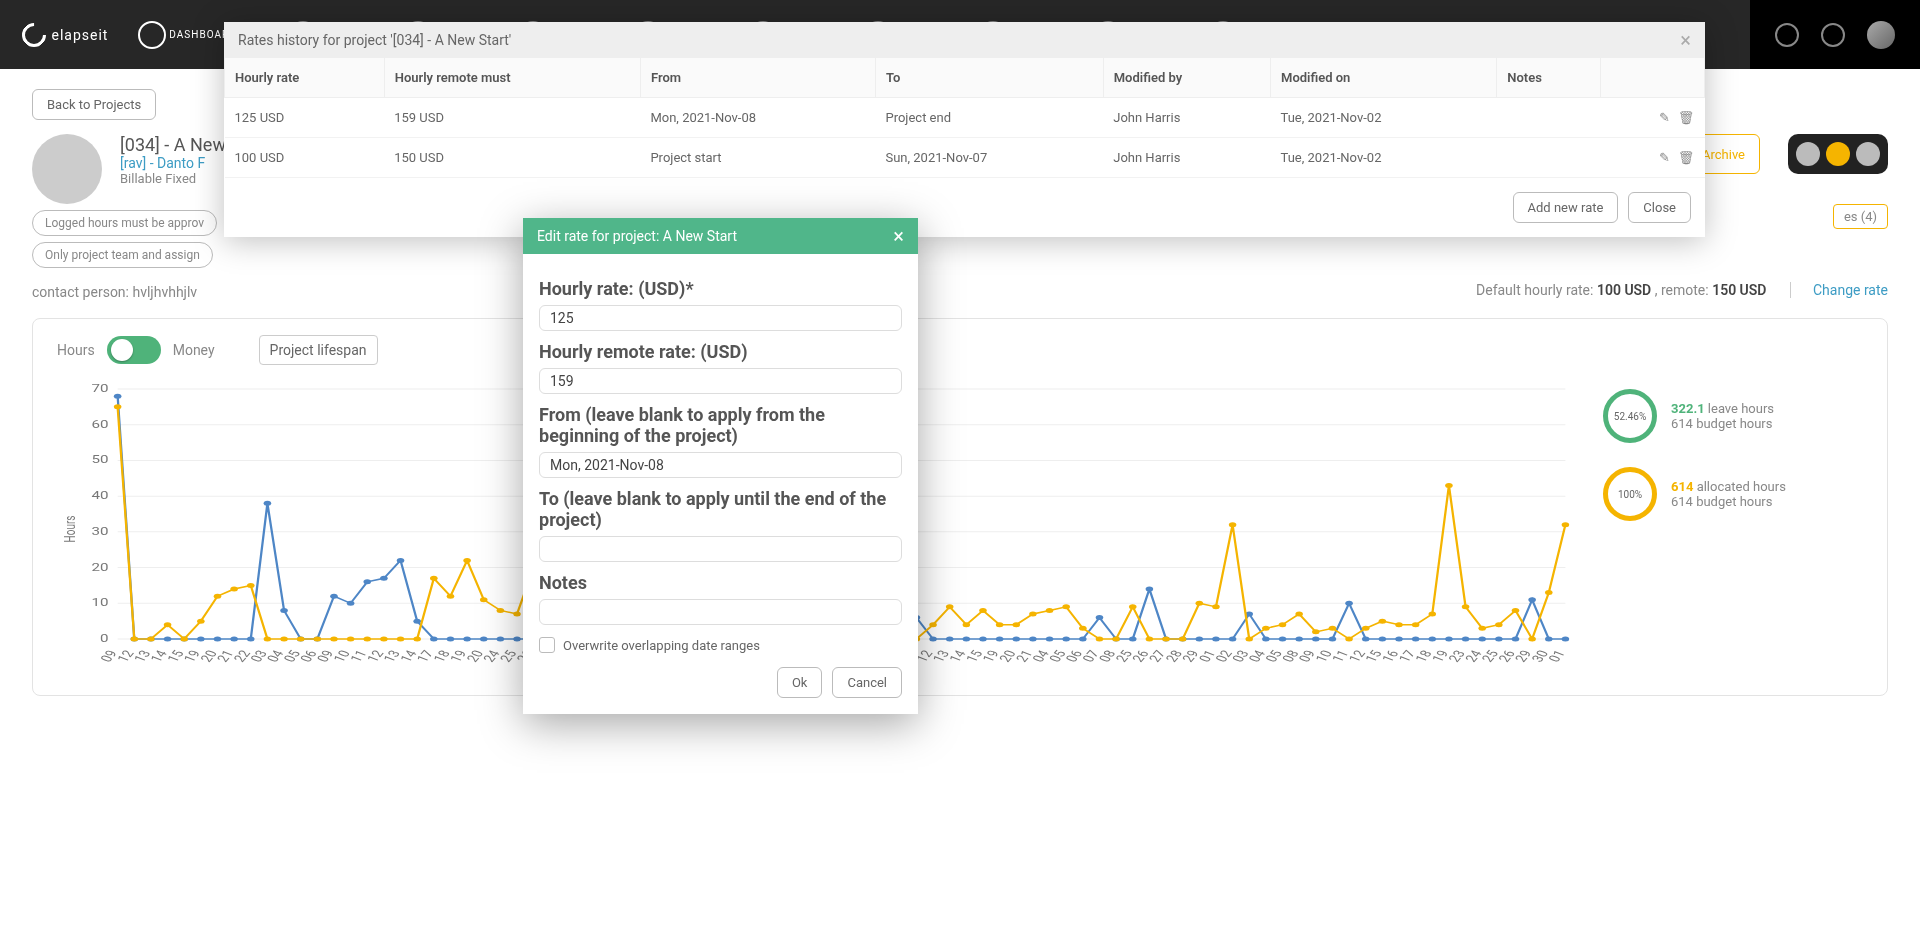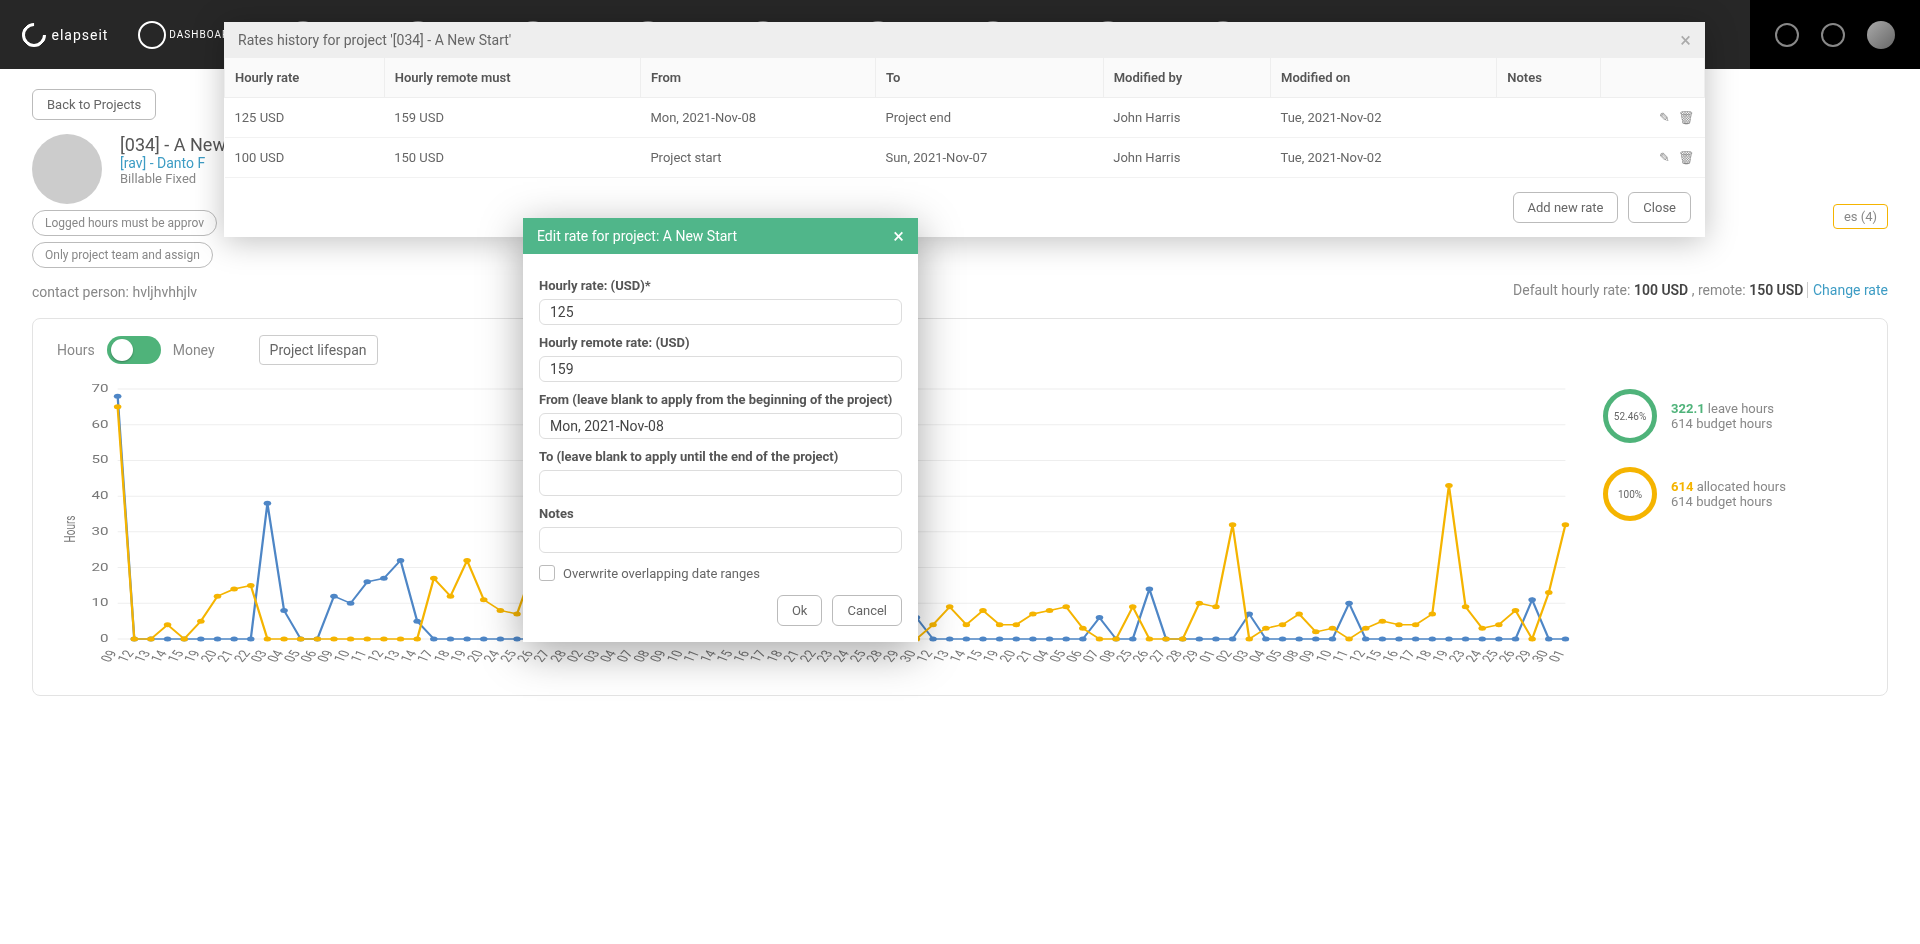--- a/index.html
+++ b/index.html
@@ -30,21 +30,21 @@
 .proj-sub { color:#888; font-size:13px; }
 .head-actions { display:flex; gap:10px; }
 .lights { display:flex; gap:6px; background:#222; border-radius:10px; padding:8px; margin-left:18px; }
 .light { width:24px; height:24px; border-radius:50%; background:#bbb; }
 .light.y { background:#f5b400; }
 .chip { display:inline-block; padding:5px 12px; border:1px solid #bbb; border-radius:16px; color:#888; font-size:12px; margin:6px 6px 0 0; }
 .milestones { float:right; border:1px solid #f5b400; color:#888; padding:4px 10px; border-radius:4px; font-size:13px; }
 .contact { color:#888; font-size:14px; margin-top:16px; }
 .rate-line { text-align:right; color:#888; font-size:14px; margin-top:-18px; }
 .rate-line .b { color:#444; font-weight:600; }
-.rate-line a { color:#3d9cc4; border-left:1px solid #ccc; padding-left:5px; margin-left:0; }
+.rate-line a { color:#3d9cc4; border-left:1px solid #ccc; padding-left:22px; margin-left:20px; }
 .card { border:1px solid #e3e3e3; border-radius:8px; margin-top:20px; padding:16px 24px; position:relative; }
 .toggle-row { display:flex; align-items:center; gap:12px; color:#888; font-size:14px; }
 .switch { width:54px; height:28px; border-radius:14px; background:#4fb37a; position:relative; }
 .switch::after { content:""; position:absolute; width:22px; height:22px; border-radius:50%; background:#fff; top:3px; left:4px; box-shadow:0 1px 2px rgba(0,0,0,.3); }
 .select { border:1px solid #ccc; border-radius:4px; padding:6px 10px; color:#666; font-size:14px; }
 .chart-area { display:flex; margin-top:14px; gap:30px; }
 .chart-holder { flex:1; height:300px; position:relative; }
 .donuts { width:260px; display:flex; flex-direction:column; gap:24px; padding-top:10px; }
 .donut-row { display:flex; align-items:center; gap:14px; font-size:13px; color:#888; }
 .donut { width:54px; height:54px; border-radius:50%; border:5px solid #4fb37a; display:flex; align-items:center; justify-content:center; font-size:10px; color:#666; }
@@ -61,21 +61,21 @@
 .rates-table td { padding:12px 10px; color:#666; border-bottom:1px solid #f2f2f2; }
 .row-acts { color:#888; display:flex; gap:8px; justify-content:flex-end; }
 .row-acts span { cursor:pointer; }
 .rates-foot { display:flex; justify-content:flex-end; gap:10px; padding:14px; }
 
 
 .modal-backdrop { position:fixed; inset:0; z-index:60; }
 .modal { position:absolute; top:218px; left:523px; width:395px; background:#fff; box-shadow:0 10px 40px rgba(0,0,0,.35); }
 .modal-head { background:#50b68a; color:#fff; padding:8px 14px; font-size:14px; display:flex; justify-content:space-between; align-items:center; }
 .modal-body { padding:14px 16px; }
-.fld-label { font-size:13px; color:#555; font-weight:700; margin:10px 0 6px; }
+.fld-label { font-size:18px; color:#555; font-weight:700; margin:10px 0 6px; }
 .fld-input { width:100%; border:1px solid #ddd; border-radius:6px; padding:4px 10px; font-size:14px; color:#444; }
 .chk-row { display:flex; align-items:center; gap:8px; margin-top:12px; font-size:13px; color:#666; }
 .chk { width:16px; height:16px; border:1px solid #bbb; border-radius:3px; }
 .modal-foot { display:flex; justify-content:flex-end; gap:10px; padding:0 16px 16px; }
 
 svg.chart line.grid { stroke:#eee; }
 svg.chart .lA { stroke:#4e86c6; fill:none; stroke-width:1.5; }
 svg.chart .lB { stroke:#f5b400; fill:none; stroke-width:1.5; }
 svg.chart .pA { fill:#4e86c6; }
 svg.chart .pB { fill:#f5b400; }
@@ -133,20 +133,30 @@
 
 <div class="page">
   <button class="btn">Back to Projects</button>
   <div class="page-head">
     <div class="proj-meta">
       <div class="proj-avatar"></div>
       <div>
         <div class="proj-title">[034] - A New Start</div>
         <div class="proj-link">[rav] - Danto F</div>
         <div class="proj-sub">Billable Fixed</div>
+      </div>
+    </div>
+    <div class="head-actions">
+      <button class="btn primary">tions</button>
+      <button class="btn primary">Clone</button>
+      <button class="btn primary">Archive</button>
+      <div class="lights">
+        <div class="light"></div>
+        <div class="light y"></div>
+        <div class="light"></div>
       </div>
     </div>
   </div>
   <div>
     <span class="chip">Logged hours must be approv</span>
     <span class="milestones">es (4)</span>
   </div>
   <div><span class="chip">Only project team and assign</span></div>
   <div class="contact">contact person: hvljhvhhjlv</div>
   <div class="rate-line">

